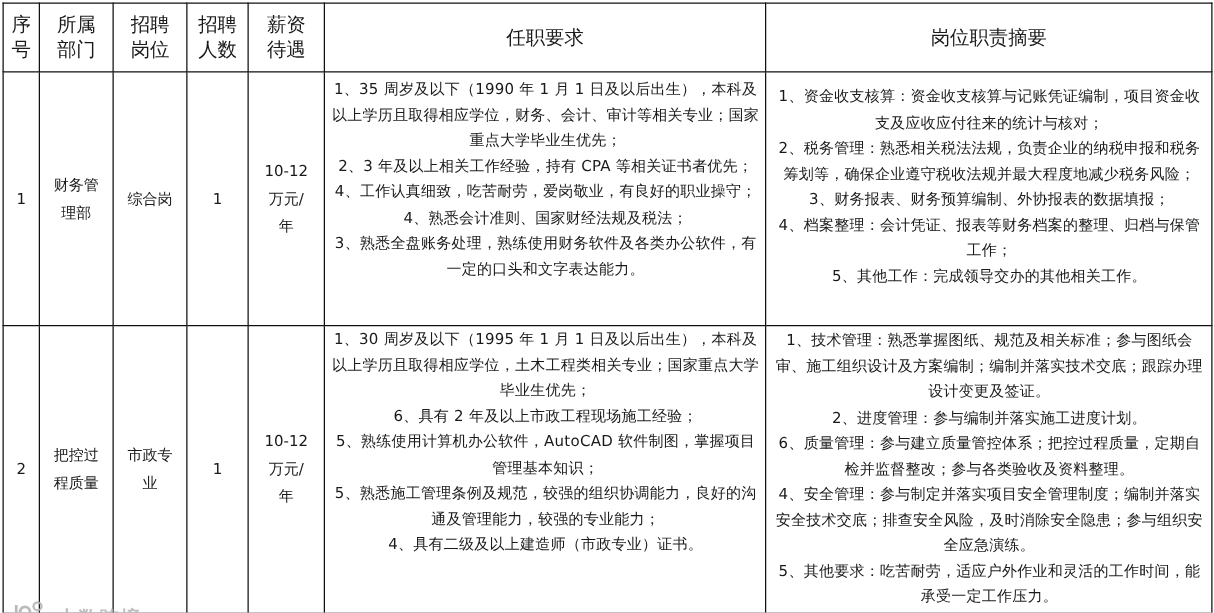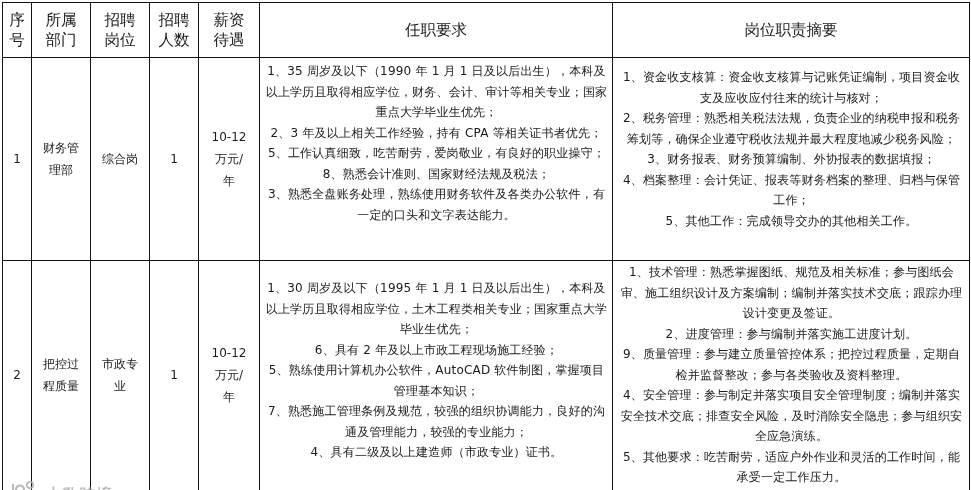--- a/index.html
+++ b/index.html
@@ -42,49 +42,49 @@
   <tbody>
     <tr style="height:203px">
       <td class="c">1</td>
       <td class="c"><span style="display:inline-block;width:40px">财务管理部</span></td>
       <td class="c">综合岗</td>
       <td class="c">1</td>
       <td class="c"><span style="display:inline-block;width:40px">10-12万元/年</span></td>
       <td class="txt" style="padding-top:3px">
         <span class="line">1、35 周岁及以下（1990 年 1 月 1 日及以后出生），本科及以上学历且取得相应学位，财务、会计、审计等相关专业；国家重点大学毕业生优先；</span>
         <span class="line">2、3 年及以上相关工作经验，持有 CPA 等相关证书者优先；</span>
-        <span class="line">5、工作认真细致，吃苦耐劳，爱岗敬业，有良好的职业操守；</span>
-        <span class="line">8、熟悉会计准则、国家财经法规及税法；</span>
+        <span class="line">4、工作认真细致，吃苦耐劳，爱岗敬业，有良好的职业操守；</span>
+        <span class="line">4、熟悉会计准则、国家财经法规及税法；</span>
         <span class="line">3、熟悉全盘账务处理，熟练使用财务软件及各类办公软件，有一定的口头和文字表达能力。</span>
       </td>
       <td class="txt" style="padding-top:9px">
         <span class="line">1、资金收支核算：资金收支核算与记账凭证编制，项目资金收支及应收应付往来的统计与核对；</span>
         <span class="line">2、税务管理：熟悉相关税法法规，负责企业的纳税申报和税务筹划等，确保企业遵守税收法规并最大程度地减少税务风险；</span>
         <span class="line">3、财务报表、财务预算编制、外协报表的数据填报；</span>
         <span class="line">4、档案整理：会计凭证、报表等财务档案的整理、归档与保管工作；</span>
         <span class="line">5、其他工作：完成领导交办的其他相关工作。</span>
       </td>
     </tr>
     <tr style="height:226px">
       <td class="c">2</td>
       <td class="c"><span style="display:inline-block;width:40px">把控过程质量</span></td>
       <td class="c"><span style="display:inline-block;width:40px">市政专业</span></td>
       <td class="c">1</td>
       <td class="c"><span style="display:inline-block;width:40px">10-12万元/年</span></td>
-      <td class="txt" style="padding-top:17px">
+      <td class="txt" style="padding-top:0">
         <span class="line">1、30 周岁及以下（1995 年 1 月 1 日及以后出生），本科及以上学历且取得相应学位，土木工程类相关专业；国家重点大学毕业生优先；</span>
         <span class="line">6、具有 2 年及以上市政工程现场施工经验；</span>
         <span class="line">5、熟练使用计算机办公软件，AutoCAD 软件制图，掌握项目管理基本知识；</span>
-        <span class="line">7、熟悉施工管理条例及规范，较强的组织协调能力，良好的沟通及管理能力，较强的专业能力；</span>
+        <span class="line">5、熟悉施工管理条例及规范，较强的组织协调能力，良好的沟通及管理能力，较强的专业能力；</span>
         <span class="line">4、具有二级及以上建造师（市政专业）证书。</span>
       </td>
       <td class="txt" style="padding-top:1px">
         <span class="line">1、技术管理：熟悉掌握图纸、规范及相关标准；参与图纸会审、施工组织设计及方案编制；编制并落实技术交底；跟踪办理设计变更及签证。</span>
         <span class="line">2、进度管理：参与编制并落实施工进度计划。</span>
-        <span class="line">9、质量管理：参与建立质量管控体系；把控过程质量，定期自检并监督整改；参与各类验收及资料整理。</span>
+        <span class="line">6、质量管理：参与建立质量管控体系；把控过程质量，定期自检并监督整改；参与各类验收及资料整理。</span>
         <span class="line">4、安全管理：参与制定并落实项目安全管理制度；编制并落实安全技术交底；排查安全风险，及时消除安全隐患；参与组织安全应急演练。</span>
         <span class="line">5、其他要求：吃苦耐劳，适应户外作业和灵活的工作时间，能承受一定工作压力。</span>
       </td>
     </tr>
   </tbody>
 </table>
 
 <div class="watermark">
   <span class="wm-logo">
     <svg width="26" height="20" viewBox="0 0 26 20">

